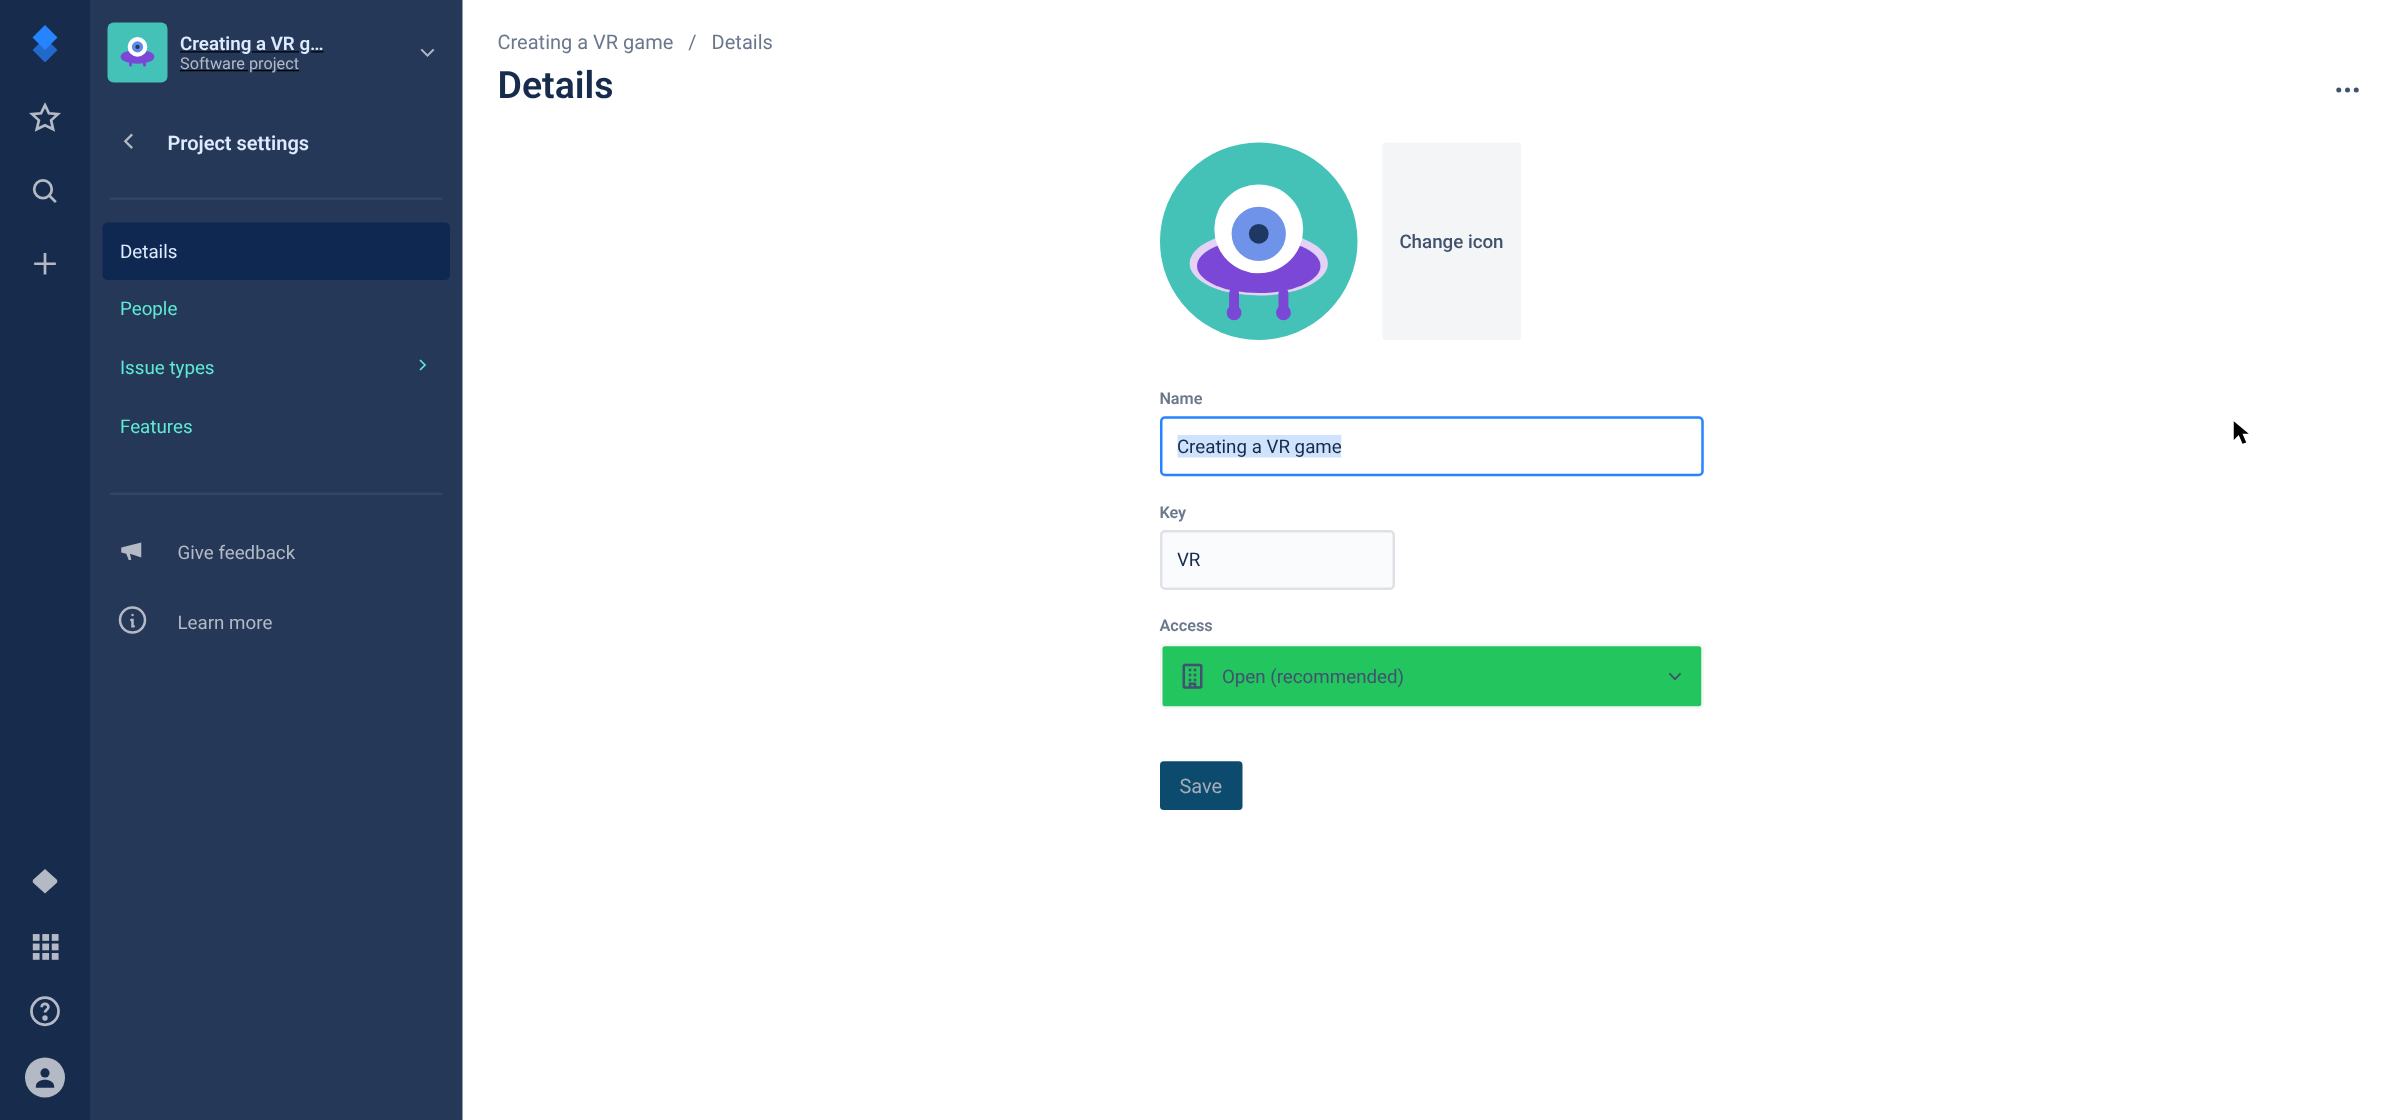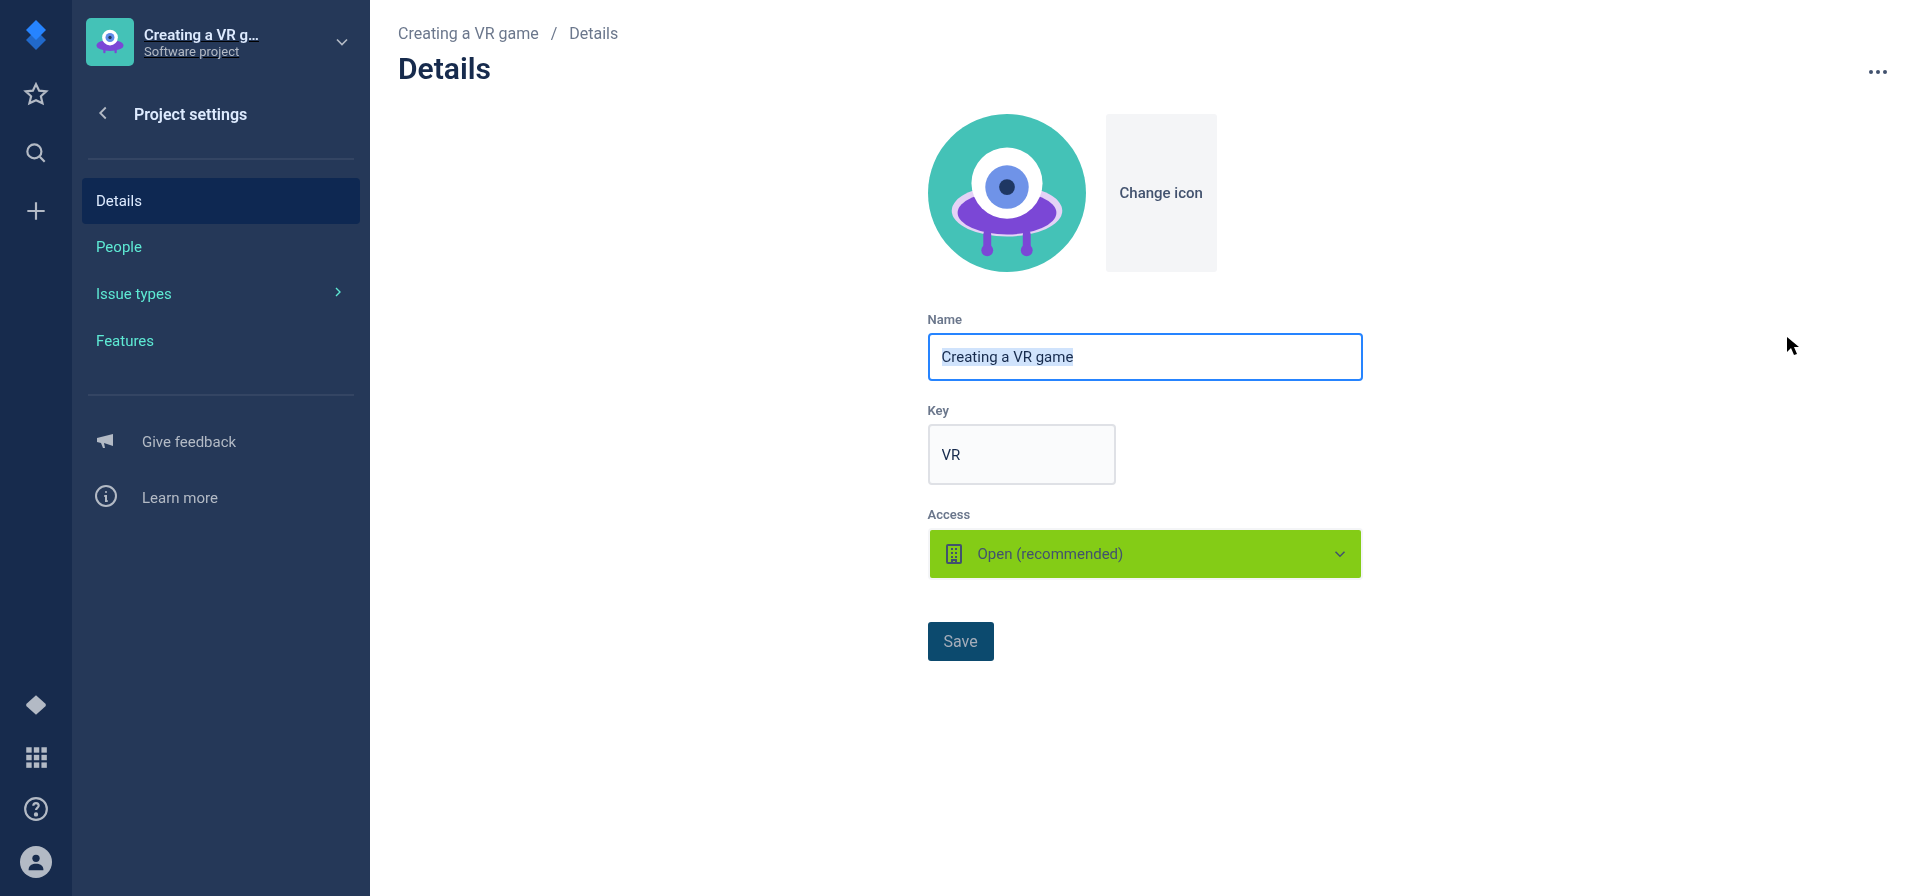--- a/index.html
+++ b/index.html
@@ -257,34 +257,34 @@
       padding:0 12px;
       font-size:15px;
       color:#172B4D;
       outline:none;
     }
     .selected-text{
       background:#D0E3FC;
     }
     .key-input{
       width:188px;
-      height:61px;
+      height:48px;
       border:2px solid #DFE1E6;
       background:#FAFBFC;
       border-radius:4px;
       padding:0 12px;
       font-size:15px;
       color:#172B4D;
       outline:none;
     }
     .field-group{margin-bottom:22px;}
     .select-box{
       width:100%;
       height:52px;
-      background:#84cc16;
+      background:#22c55e;
       border:2px solid #F4F5F7;
       border-radius:4px;
       display:flex;
       align-items:center;
       padding:0 12px;
       gap:12px;
       cursor:pointer;
       color:#42526E;
     }
     .select-box svg.left{width:24px;height:24px;}

